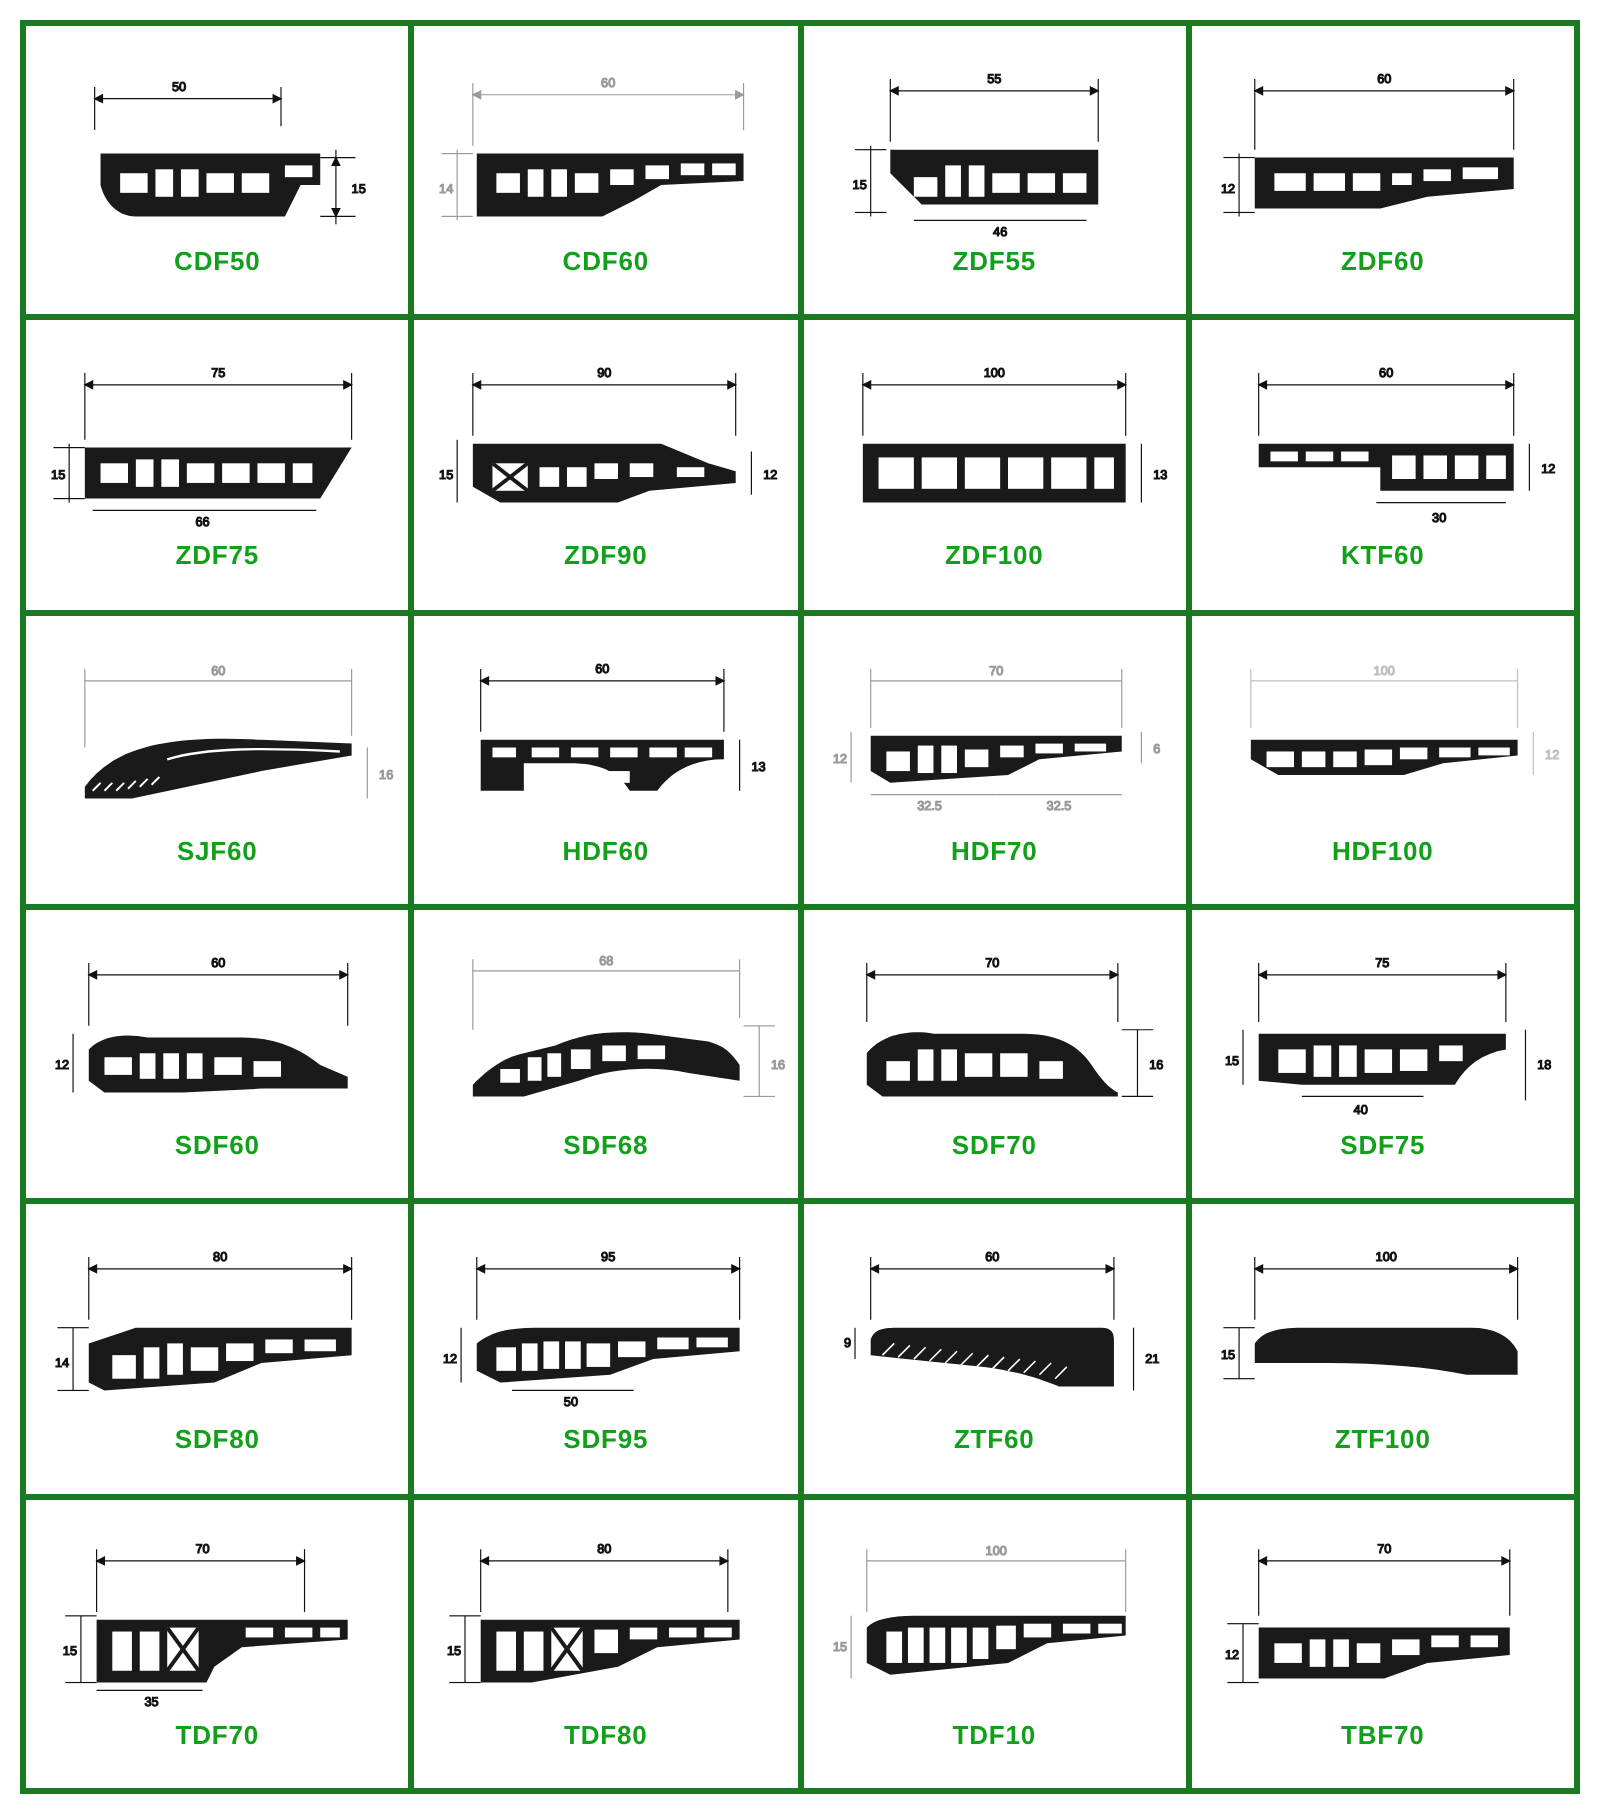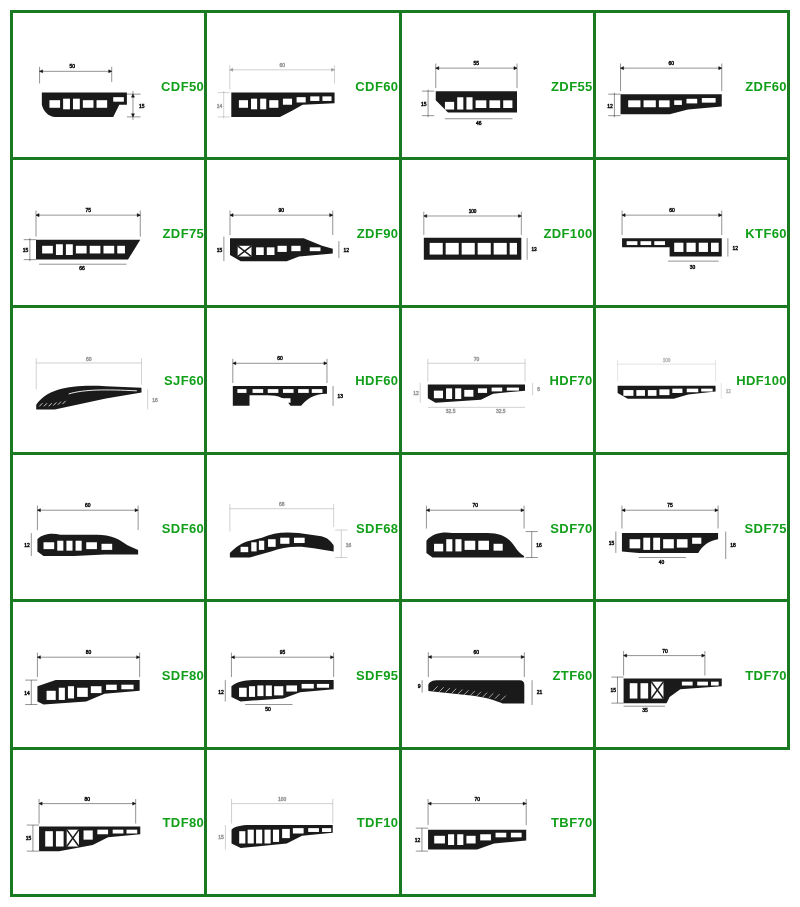--- a/index.html
+++ b/index.html
@@ -27,21 +27,21 @@
     border-top: 3px solid #1a7a22;
     border-left: 3px solid #1a7a22;
     box-sizing: border-box;
   }
   .cell {
     position: relative;
     border-right: 3px solid #1a7a22;
     border-bottom: 3px solid #1a7a22;
     box-sizing: border-box;
     display: flex;
-    flex-direction: row;
+    flex-direction: column;
     align-items: center;
     justify-content: flex-start;
     overflow: hidden;
   }
   .figure {
     width: 100%;
     height: 108px;
     position: relative;
   }
   .figure svg {
@@ -598,20 +598,40 @@
             <line x1="104" y1="84" x2="110" y2="78"></line>
               <line x1="112" y1="85" x2="118" y2="79"></line>
             <line x1="120" y1="86" x2="126" y2="80"></line>
               <line x1="128" y1="88" x2="134" y2="82"></line>
           </g>
         </svg>
       </div>
       <div class="label">ZTF60</div>
     </div>
 
+    <div class="cell">
+      <div class="figure">
+        <svg viewBox="0 0 195 108" preserveAspectRatio="xMidYMid meet">
+          <g stroke="#111" stroke-width="0.6" fill="none">
+            <line x1="32" y1="26" x2="32" y2="58"></line>
+              <line x1="166" y1="26" x2="166" y2="58"></line>
+            <line x1="32" y1="32" x2="166" y2="32"></line>
+            <path d="M32 32 l4 -2 v4 z" fill="#111"></path>
+              <path d="M166 32 l-4 -2 v4 z" fill="#111"></path>
+            <text class="dim" x="99" y="28" text-anchor="middle">100</text>
+            <line x1="24" y1="62" x2="24" y2="88"></line>
+            <line x1="16" y1="62" x2="32" y2="62"></line>
+              <line x1="16" y1="88" x2="32" y2="88"></line>
+            <text class="dim" x="22" y="78" text-anchor="end">15</text>
+          </g>
+          <path d="M32 70 C36 64 44 62 56 62 L142 62 C154 62 162 66 166 74 L166 86 L140 86 C120 82 96 80 70 80 L32 80 Z" fill="#1a1a1a"></path>
+        </svg>
+      </div>
+      <div class="label">ZTF100</div>
+    </div>
 
     <div class="cell">
       <div class="figure">
         <svg viewBox="0 0 195 108" preserveAspectRatio="xMidYMid meet">
           <g stroke="#111" stroke-width="0.6" fill="none">
             <line x1="36" y1="24" x2="36" y2="56"></line>
               <line x1="142" y1="24" x2="142" y2="56"></line>
             <line x1="36" y1="30" x2="142" y2="30"></line>
             <path d="M36 30 l4 -2 v4 z" fill="#111"></path>
               <path d="M142 30 l-4 -2 v4 z" fill="#111"></path>

